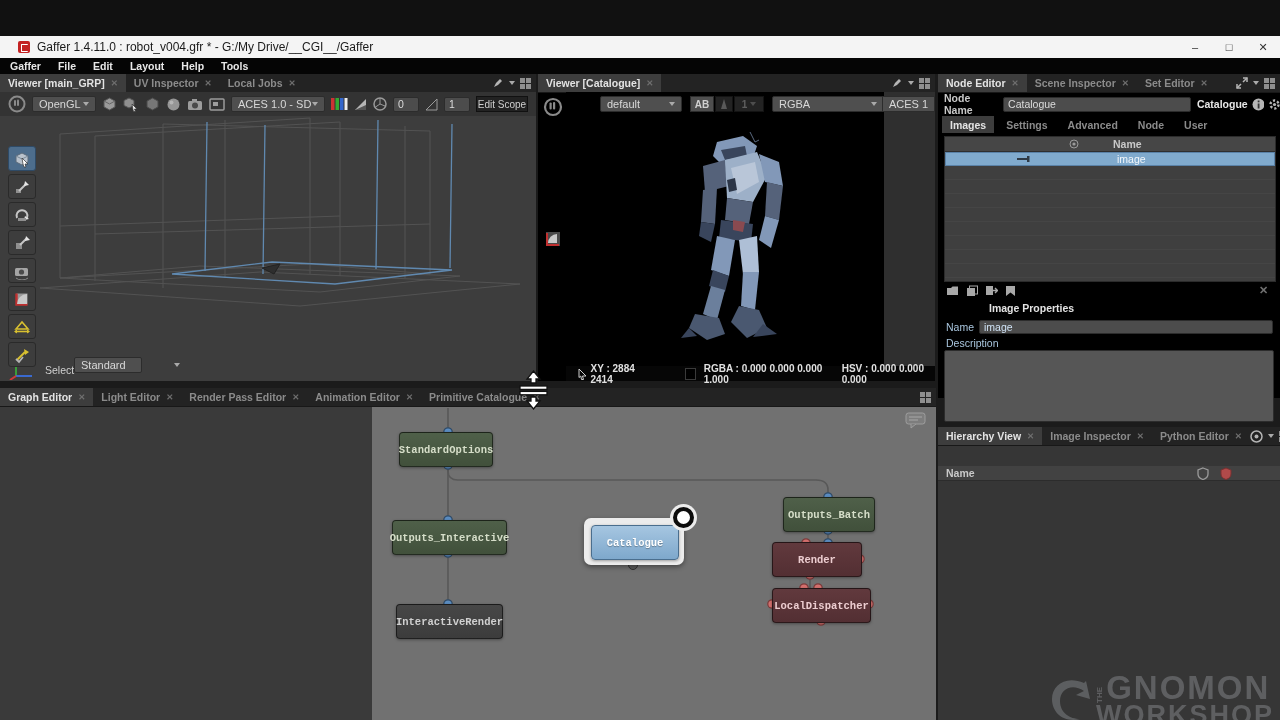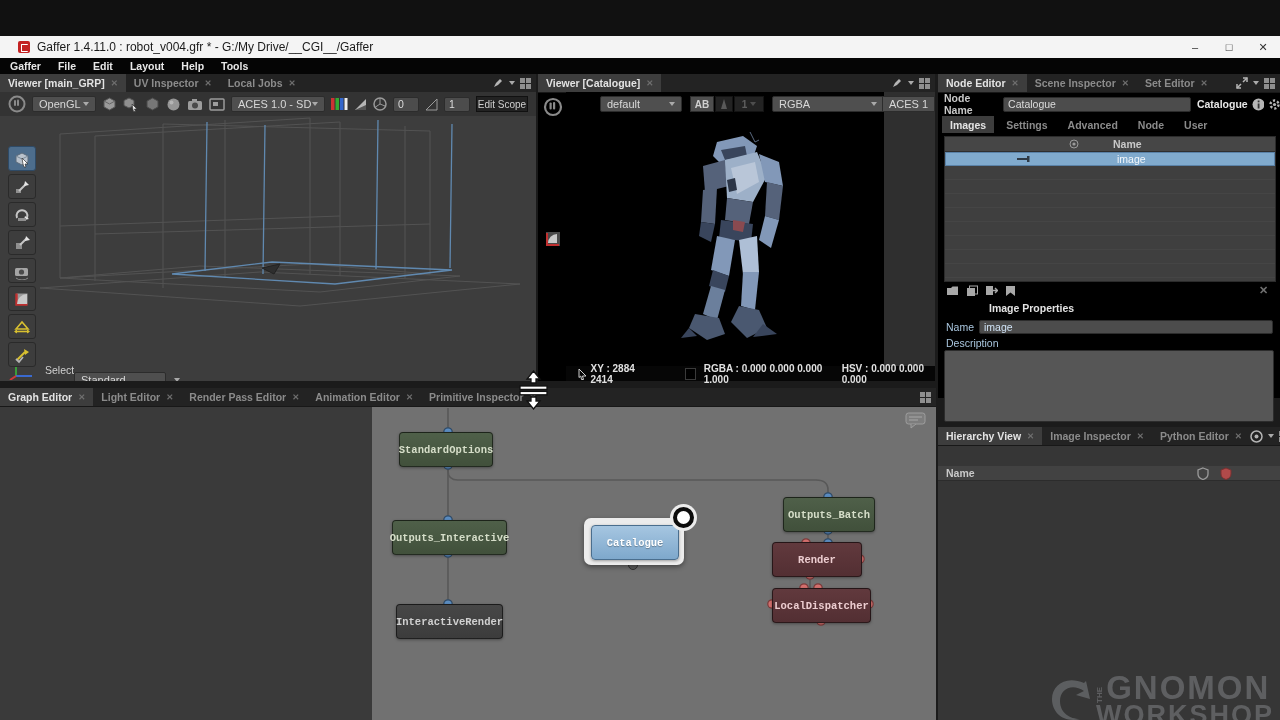--- a/index.html
+++ b/index.html
@@ -185,21 +185,21 @@
         <path d="M262 152 L280 148 L274 158 Z" fill="#2e2e2e" stroke="#222"></path>
       </svg>
 
       
       <svg class="abs" style="left:8px;top:238px;" width="26" height="26">
         <path d="M8 22 V5" stroke="#3a9d3a" stroke-width="2"></path>
         <path d="M8 22 H24" stroke="#3a6ad0" stroke-width="2"></path>
         <path d="M8 22 L2 26" stroke="#d03a3a" stroke-width="2"></path>
       </svg>
       <span class="abs lbl" style="left:45px;top:248px;font-weight:normal;color:#d0d0d0;">Select</span>
-      <div class="abs dd" style="left:74px;top:256px;width:92px;gap:48px;">
+      <div class="abs dd" style="left:74px;top:241px;width:68px;gap:48px;">
           <span>Standard</span>
           <span class="caret"></span>
         </div>
     </div>
 
     <div class="abs" style="left:8px;top:72px;display:flex;flex-direction:column;gap:3px;">
       <div class="toolbtn on">
         <svg width="18" height="18">
             <path d="M3 6 L9 3 L15 6 V12 L9 15 L3 12 Z" fill="#b9c2cc" stroke="#5a6a7a"></path>
             <path d="M3 6 L9 9 L15 6" fill="none" stroke="#7a8a9a"></path>
@@ -532,21 +532,21 @@
         </div>
       <div class="tab">
           <span>Render Pass Editor</span>
           <span class="x"></span>
         </div>
       <div class="tab">
           <span>Animation Editor</span>
           <span class="x"></span>
         </div>
       <div class="tab">
-          <span>Primitive Inspector</span>
+          <span>Primitive Catalogue</span>
           <span class="x"></span>
         </div>
       <div class="tabtools">
         <svg width="11" height="11">
             <rect x="0" y="0" width="5" height="5" fill="#8f8f8f"></rect>
             <rect x="6" y="0" width="5" height="5" fill="#8f8f8f"></rect>
             <rect x="0" y="6" width="5" height="5" fill="#8f8f8f"></rect>
             <rect x="6" y="6" width="5" height="5" fill="#8f8f8f"></rect>
           </svg>
       </div>

